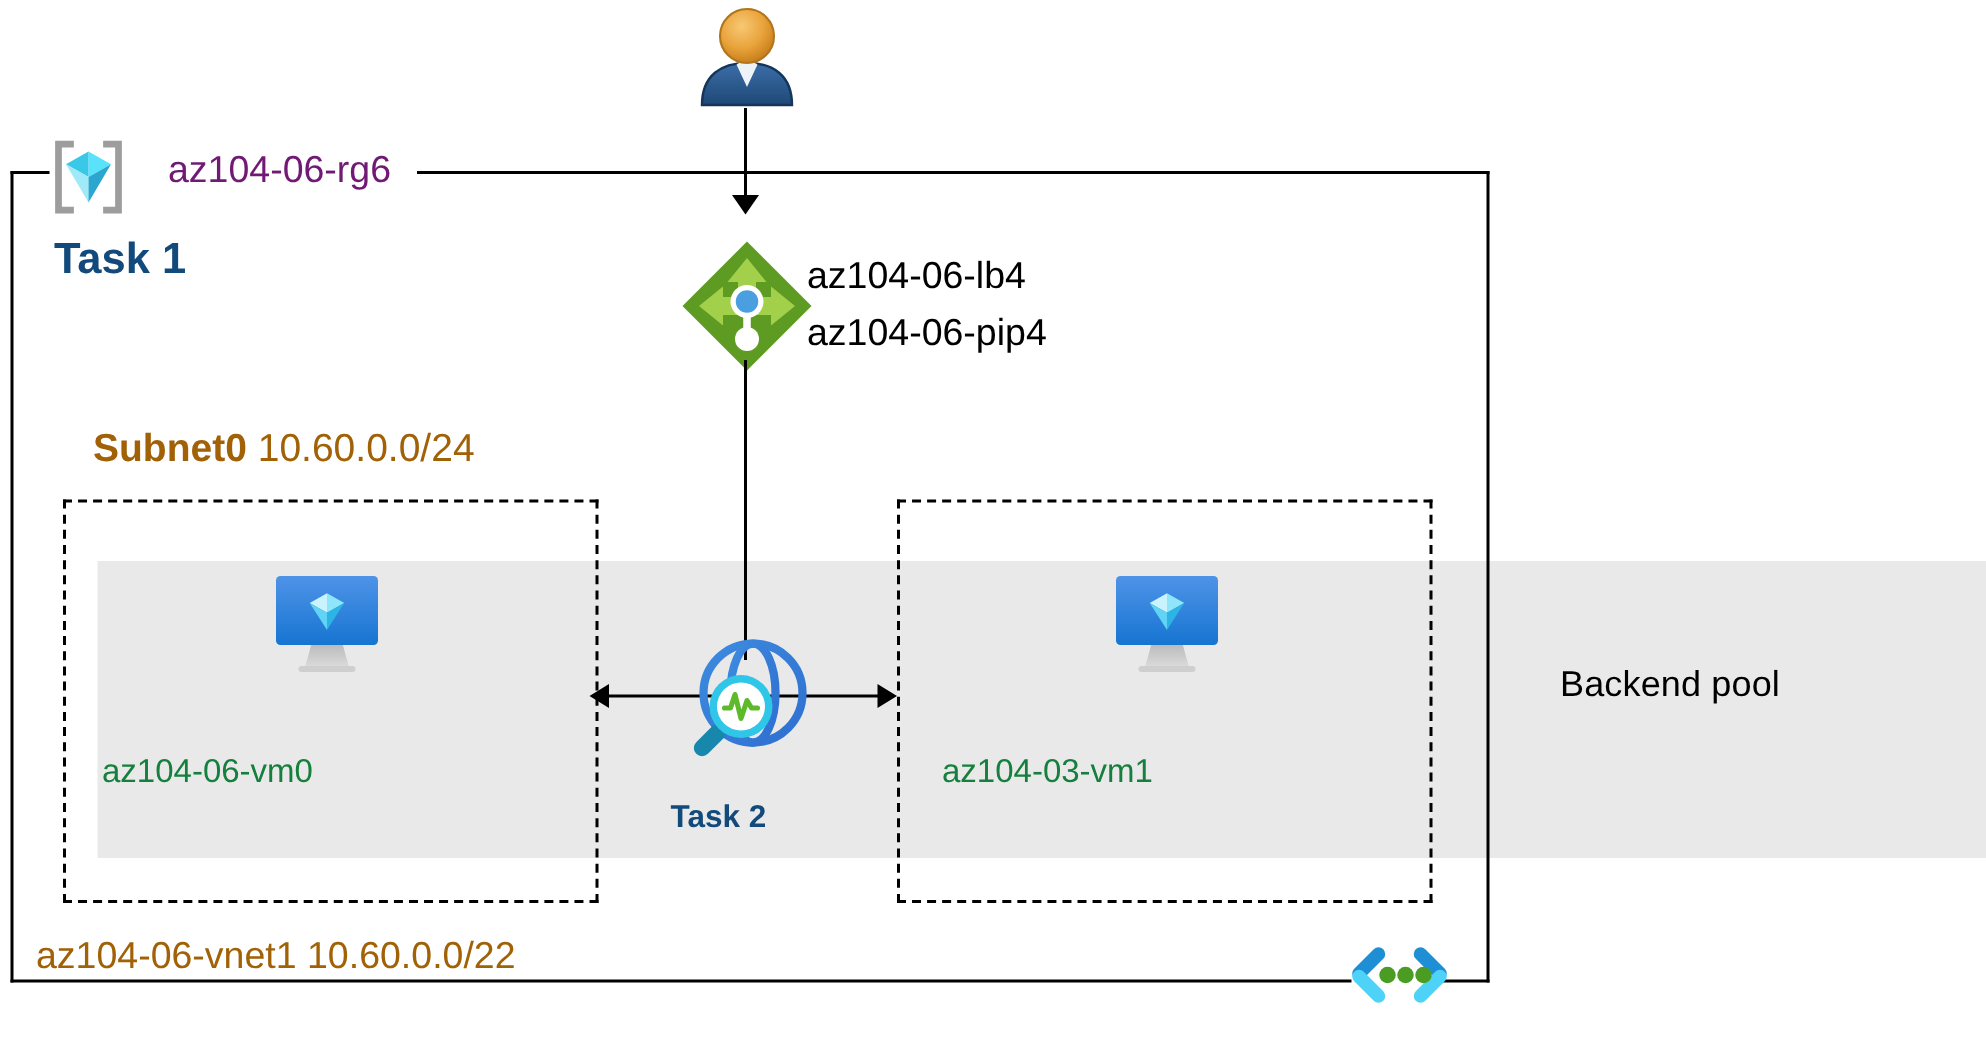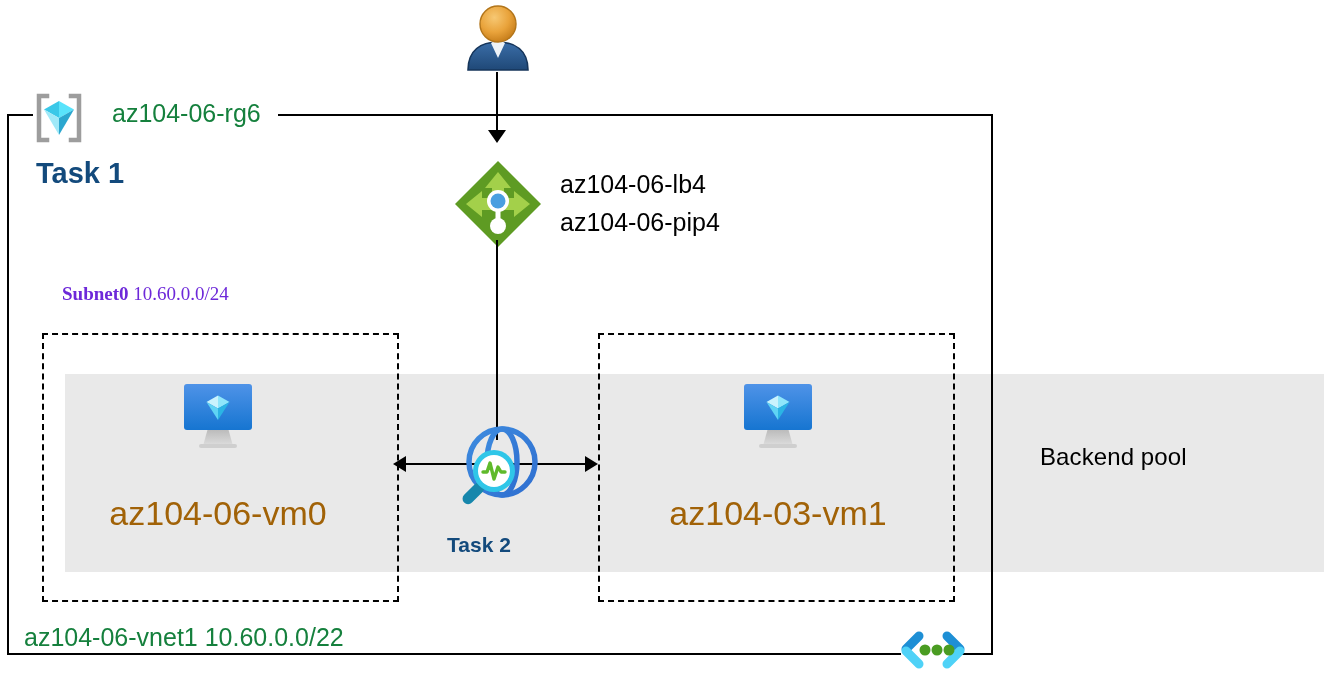--- a/index.html
+++ b/index.html
@@ -43,21 +43,21 @@
   #rg-right  { left: 991px; top: 114px; width: 2px;  height: 541px; }
   #rg-top-a  { left: 7px;   top: 114px; width: 26px; height: 2px; }
   #rg-top-b  { left: 278px; top: 114px; width: 715px;height: 2px; }
   #rg-bottom-a { left: 7px;   top: 653px; width: 894px; height: 2px; }
   #rg-bottom-b { left: 957px; top: 653px; width: 36px;  height: 2px; }
 
   
   #rg-icon { left: 33px; top: 92px; width: 52px; height: 52px; }
   #rg-name {
     left: 112px; top: 99px;
-    font-size: 25px; color: #15803d; white-space: nowrap;
+    font-size: 25px; color: #701a75; white-space: nowrap;
   }
   #task1-label {
     left: 36px; top: 157px;
     font-size: 29px; font-weight: bold;
     color: #134a7c; white-space: nowrap;
   }
 
   
   #user-icon { left: 462px; top: 2px; width: 72px; height: 72px; }
 
@@ -67,50 +67,50 @@
     left: 488px; top: 130px;
     width: 0; height: 0;
     border-left: 9px solid transparent;
     border-right: 9px solid transparent;
     border-top: 13px solid #000000;
   }
 
   
   #lb-icon { left: 452px; top: 158px; width: 92px; height: 92px; }
   #lb-labels {
-    left: 560px; top: 165px;
+    left: 538px; top: 165px;
     font-size: 25px; color: #000000; line-height: 38px; white-space: nowrap;
   }
 
   
   #lb-down-line { left: 496px; top: 240px; width: 2px; height: 200px; background: #000; }
 
   
   .subnet-title {
-    font-size: 19px; color: #6d28d9; white-space: nowrap; font-family: Liberation Serif, serif;
+    font-size: 26px; color: #a16207; white-space: nowrap;
   }
   .subnet-title b { font-weight: bold; }
   #subnet0-title { left: 62px;  top: 283px; }
   #subnet1-title { left: 622px; top: 283px; }
 
   
   .subnet-box {
     border: 2.5px dashed #000000;
     background: transparent;
   }
   #subnet0-box { left: 42px;  top: 333px; width: 353px; height: 265px; }
   #subnet1-box { left: 598px; top: 333px; width: 353px; height: 265px; }
 
   
   .vm-icon { width: 74px; height: 72px; }
   #vm0-icon { left: 181px; top: 380px; }
   #vm1-icon { left: 741px; top: 380px; }
   .vm-labels {
-    font-size: 34px; color: #a16207;
-    text-align: center; line-height: 37px; white-space: nowrap;
+    font-size: 22px; color: #15803d;
+    line-height: 37px; white-space: nowrap;
   }
   #vm0-labels { left: 68px;  top: 495px; width: 300px; }
   #vm1-labels { left: 628px; top: 495px; width: 300px; }
 
   
   #nw-icon { left: 452px; top: 418px; width: 96px; height: 96px; }
   #task2-label {
     left: 447px; top: 533px;
     font-size: 21px; font-weight: bold;
     color: #134a7c; white-space: nowrap;
@@ -128,21 +128,21 @@
   #nw-arrow-right-head {
     left: 585px; top: 456px; width: 0; height: 0;
     border-top: 8px solid transparent;
     border-bottom: 8px solid transparent;
     border-left: 13px solid #000000;
   }
 
   
   #vnet-label {
     left: 24px; top: 623px;
-    font-size: 25px; color: #15803d; white-space: nowrap; text-align: right;
+    font-size: 25px; color: #a16207; white-space: nowrap; text-align: right;
   }
   #vnet-icon { left: 897px; top: 628px; width: 72px; height: 48px; }
 </style>
 </head>
 <body>
 
 <div id="canvas">
 
   <div class="abs" id="backend-band"></div>
   <div class="abs" id="backend-pool-label">Backend pool</div>

